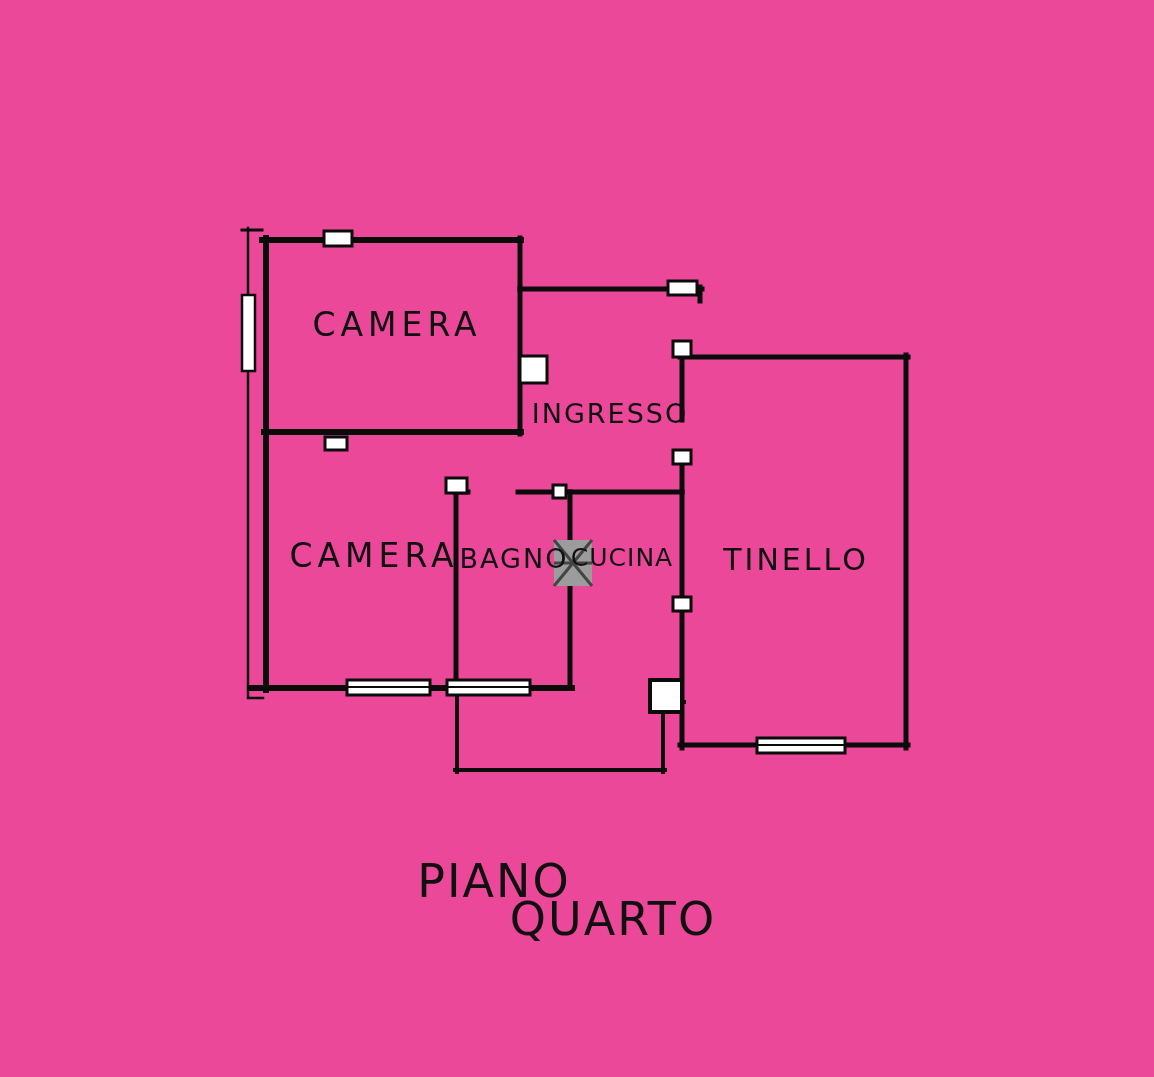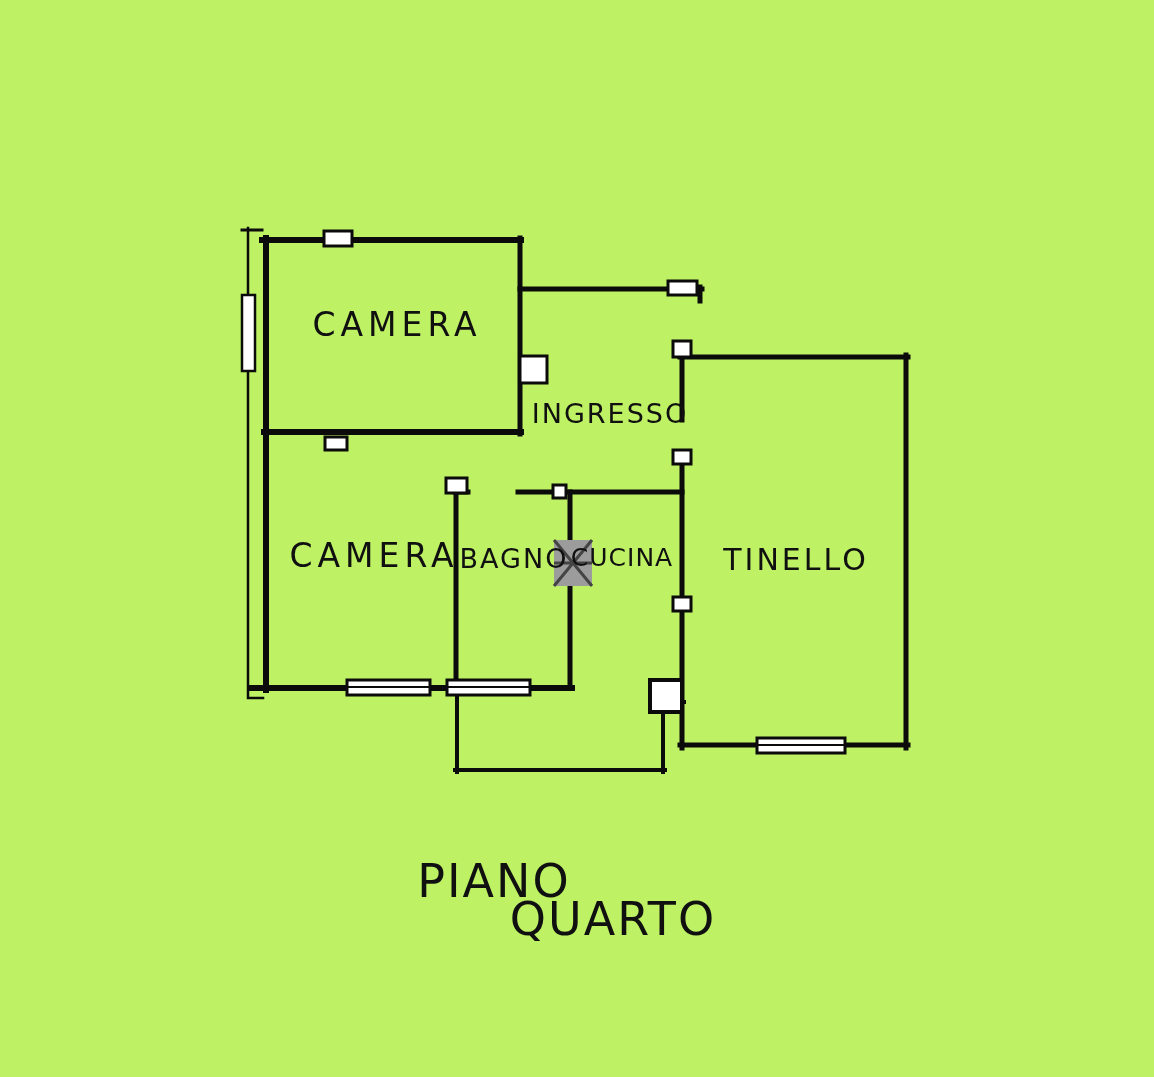--- a/index.html
+++ b/index.html
@@ -4,21 +4,21 @@
 <style>
   html, body {
     margin: 0;
     padding: 0;
     background: #ffffff;
   }
   .page {
     position: relative;
     width: 1154px;
     height: 1077px;
-    background: #bef264;
+    background: #ec4899;
     overflow: hidden;
   }
   svg text {
     font-family: "DejaVu Sans", "Liberation Sans", sans-serif;
     fill: #101010;
   }
   .lbl-lg      { font-size: 33px; letter-spacing: 5px; }
   .lbl-md      { font-size: 27px; letter-spacing: 2px; }
   .lbl-sm      { font-size: 25px; letter-spacing: 1px; }
   .lbl-tinello { font-size: 30px; letter-spacing: 3px; }

